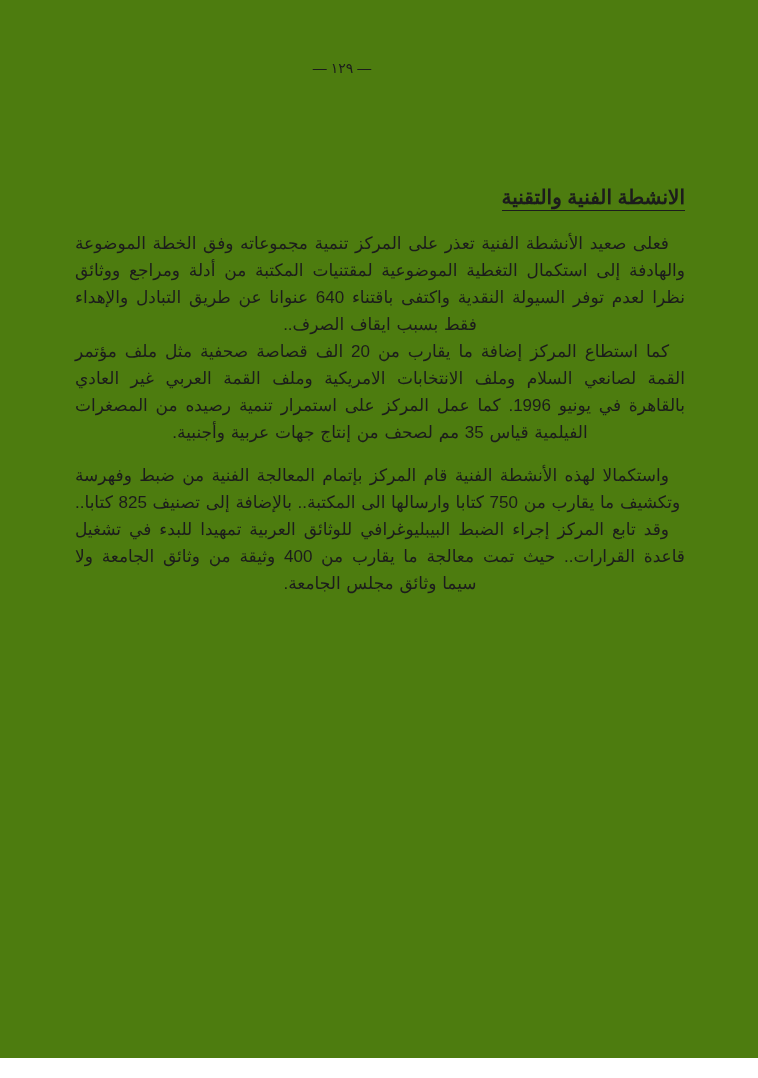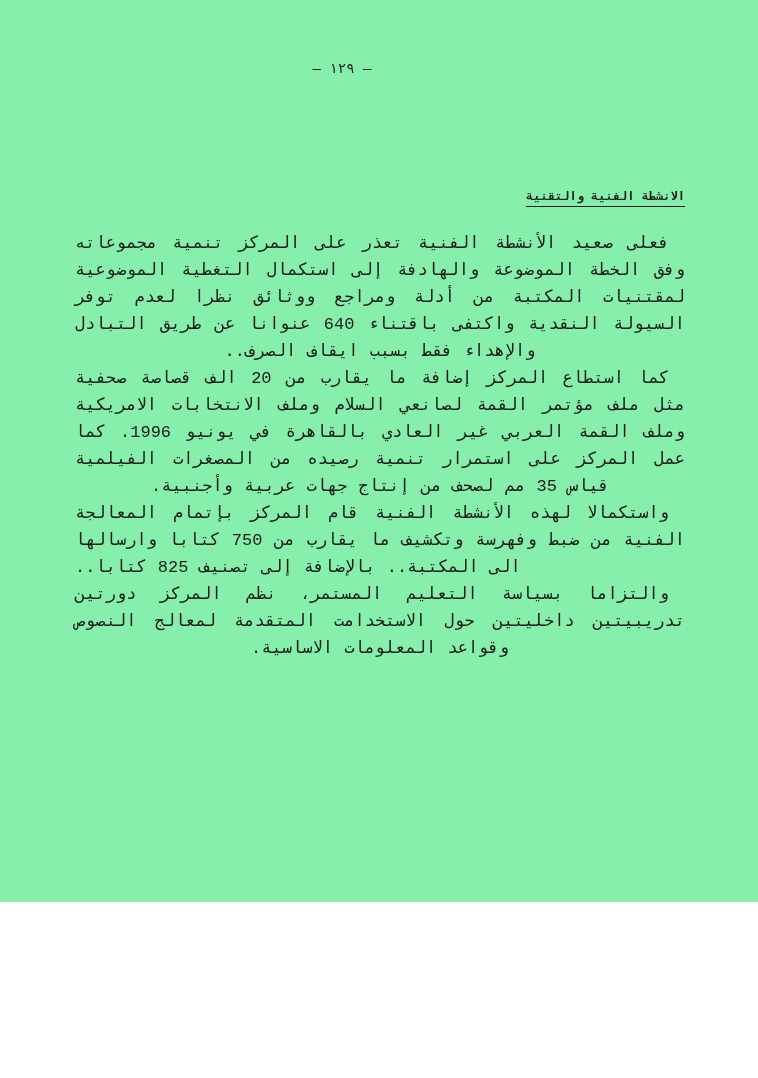--- a/index.html
+++ b/index.html
@@ -3,24 +3,24 @@
 <meta charset="utf-8">
 <style>
   html, body {
     margin: 0;
     padding: 0;
     background: #ffffff;
   }
   .page {
     position: relative;
     width: 758px;
-    height: 902px;
-    background: #86efac;
+    height: 1058px;
+    background: #4d7c0f;
     overflow: hidden;
-    font-family: Liberation Mono, monospace;
+    font-family: Liberation Sans, sans-serif;
     color: #1c1c1c;
   }
   .page-number {
     position: absolute;
     top: 60px;
     left: 0;
     width: 100%;
     text-align: center;
     transform: translateX(-37px);
     font-size: 14px;
@@ -39,25 +39,26 @@
     font-size: 17px;
     line-height: 27px;
     text-align: justify;
     text-align-last: center;
     text-indent: 16px;
     word-spacing: 1px;
     color: #1c1c1c;
   }
   p.para.last-left {
     text-align-last: left;
+    margin-top: 16px;
   }
   .gap-after-p1 { margin-bottom: 28px !important; }
   .section-heading {
     margin: 0 0 19px 0;
-    font-size: 12px;
+    font-size: 20px;
     line-height: 27px;
     font-weight: bold;
     text-align: right;
     direction: rtl;
   }
   .section-heading .underline {
     border-bottom: 1.5px solid #1c1c1c;
     padding-bottom: 2px;
   }
   .mb10 { margin-bottom: 10px; }
@@ -76,18 +77,18 @@
 
 
     <h2 class="section-heading"><span class="underline">الانشطة الفنية والتقنية</span></h2>
 
     <p class="para mb10">فعلى صعيد الأنشطة الفنية تعذر على المركز تنمية مجموعاته وفق الخطة الموضوعة والهادفة إلى استكمال التغطية الموضوعية لمقتنيات المكتبة من أدلة ومراجع ووثائق نظرا لعدم توفر السيولة النقدية واكتفى باقتناء 640 عنوانا عن طريق التبادل والإهداء فقط بسبب ايقاف الصرف..</p>
 
     <p class="para mb9">كما استطاع المركز إضافة ما يقارب من 20 الف قصاصة صحفية مثل ملف مؤتمر القمة لصانعي السلام وملف الانتخابات الامريكية وملف القمة العربي غير العادي بالقاهرة في يونيو 1996. كما عمل المركز على استمرار تنمية رصيده من المصغرات الفيلمية قياس 35 مم لصحف من إنتاج جهات عربية وأجنبية.</p>
 
     <p class="para mb9 last-left">واستكمالا لهذه الأنشطة الفنية قام المركز بإتمام المعالجة الفنية من ضبط وفهرسة وتكشيف ما يقارب من 750 كتابا وارسالها الى المكتبة.. بالإضافة إلى تصنيف 825 كتابا..</p>
 
+    <p class="para mb17">وقد تابع المركز إجراء الضبط البيبليوغرافي للوثائق العربية تمهيدا للبدء في تشغيل قاعدة القرارات.. حيث تمت معالجة ما يقارب من 400 وثيقة من وثائق الجامعة ولا سيما وثائق مجلس الجامعة.</p>
 
 
-    <p class="para">والتزاما بسياسة التعليم المستمر، نظم المركز دورتين تدريبيتين داخليتين حول الاستخدامت المتقدمة لمعالج النصوص وقواعد المعلومات الاساسية.</p>
 
   </div>
 </div>
 
 </body></html>

